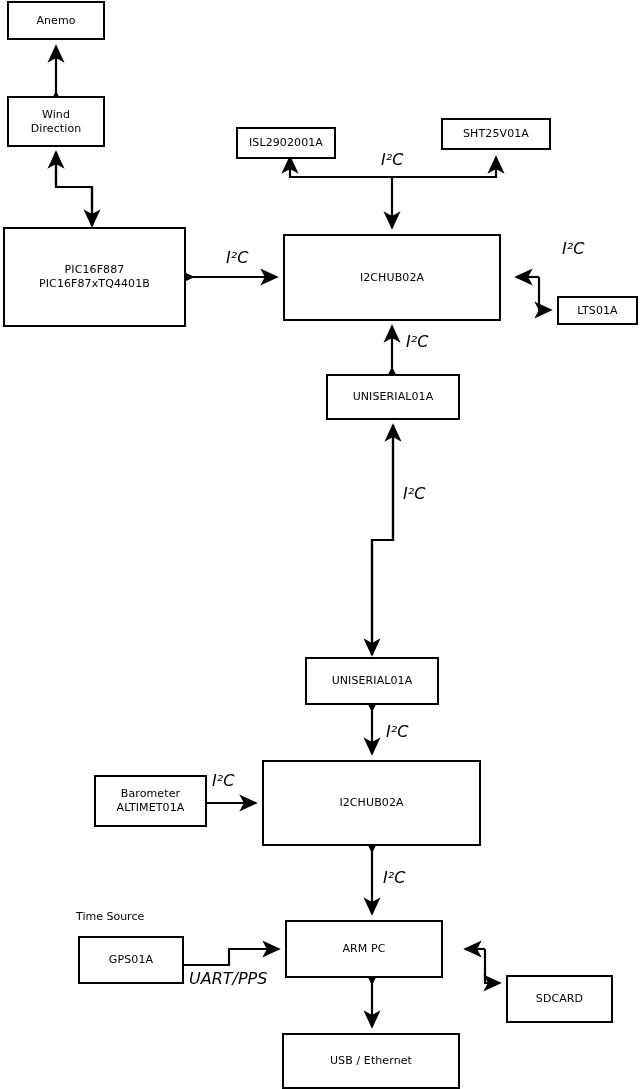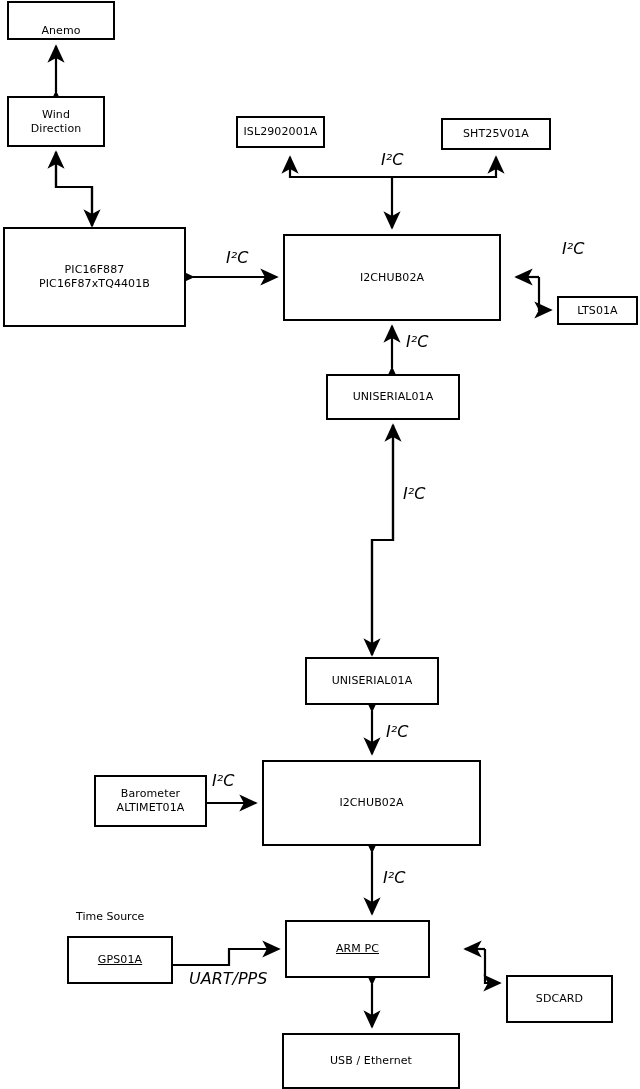--- a/index.html
+++ b/index.html
@@ -100,35 +100,35 @@
 
       <path d="M173,965 L229,965 L229,949 L279,949" marker-end="url(#ah)"></path>
 
       <path d="M485,949 L465,949" marker-end="url(#ah)"></path>
       <path d="M485,949 L485,983 L500,983" marker-end="url(#ah)"></path>
 
       <line x1="372" y1="984" x2="372" y2="1027" marker-end="url(#ah)" marker-start="url(#ah)"></line>
     </g>
   </svg>
 
-  <div class="node" style="left:7px; top:1px; width:108px; height:39px;align-items:flex-end;">
+  <div class="node" style="left:7px; top:1px; width:98px; height:39px;">
     <span class="lbl">Anemo</span>
   </div>
 
   <div class="node" style="left:7px; top:96px; width:98px; height:51px;">
     <span class="lbl">Wind
 Direction</span>
   </div>
 
   <div class="node" style="left:3px; top:227px; width:183px; height:100px;">
     <span class="lbl">PIC16F887
 PIC16F87xTQ4401B</span>
   </div>
 
-  <div class="node" style="left:236px; top:116px; width:89px; height:32px;">
+  <div class="node" style="left:236px; top:127px; width:100px; height:32px;">
     <span class="lbl">ISL2902001A</span>
   </div>
 
   <div class="node" style="left:441px; top:118px; width:110px; height:32px;text-align:right;">
     <span class="lbl">SHT25V01A</span>
   </div>
 
   <div class="node" style="left:283px; top:234px; width:218px; height:87px;">
     <span class="lbl">I2CHUB02A</span>
   </div>
@@ -147,25 +147,25 @@
 
   <div class="node" style="left:262px; top:760px; width:219px; height:86px;">
     <span class="lbl">I2CHUB02A</span>
   </div>
 
   <div class="node" style="left:75px; top:775px; width:113px; height:52px;margin-left:19px;">
     <span class="lbl">Barometer
 ALTIMET01A</span>
   </div>
 
-  <div class="node" style="left:67px; top:936px; width:106px; height:48px;text-decoration:underline;">
+  <div class="node" style="left:78px; top:936px; width:106px; height:48px;">
     <span class="lbl">GPS01A</span>
   </div>
 
-  <div class="node" style="left:285px; top:920px; width:145px; height:58px;text-decoration:underline;">
+  <div class="node" style="left:285px; top:920px; width:158px; height:58px;">
     <span class="lbl">ARM PC</span>
   </div>
 
   <div class="node" style="left:506px; top:959px; width:107px; height:48px;margin-top:16px;">
     <span class="lbl">SDCARD</span>
   </div>
 
   <div class="node" style="left:282px; top:1033px; width:178px; height:56px;">
     <span class="lbl">USB / Ethernet</span>
   </div>

